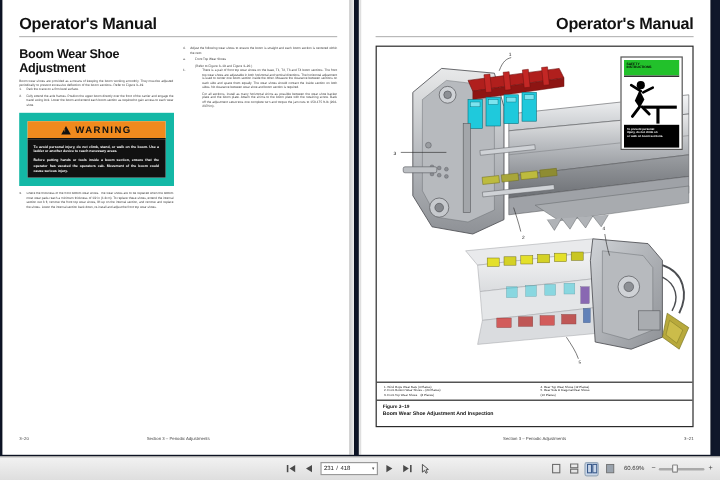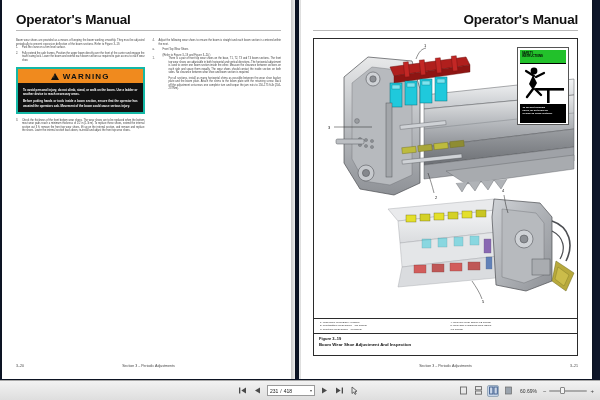--- a/index.html
+++ b/index.html
@@ -38,21 +38,21 @@
   .txt { font-size:2.6px; line-height:3.5px; color:#3c3c3c; text-align:justify; letter-spacing:.05px;
          filter: blur(.18px); }
   .ol { list-style:none; }
   .ol li { position:relative; padding-left:6px; margin-bottom:2px; font-size:2.6px; line-height:3.5px;
            color:#3c3c3c; text-align:justify; filter: blur(.18px); }
   .ol li .n { position:absolute; left:0; top:0; }
   .ol-2 li { padding-left:10px; }
   .ol-3 li { padding-left:16px; }
 
   
-  .warning { margin:5px 0 5px 0; border:2px solid #14b8a6; width:100%; }
+  .warning { margin:5px 0 5px 0; border:7px solid #14b8a6; width:100%; }
   .warning-head { background:#F08A1E; display:flex; align-items:center; justify-content:center;
                   gap:4px; padding:2.5px 0; border-bottom:1px solid #111; }
   .warn-tri { width:0;height:0;border-left:4px solid transparent;border-right:4px solid transparent;
               border-bottom:7px solid #111; position:relative; }
   .warn-tri:after{ content:"!"; position:absolute; left:-1.4px; top:2.2px; font-size:4px; font-weight:bold;
                    color:#F08A1E; line-height:4px; }
   .warn-word { font-size:8px; font-weight:bold; color:#111; letter-spacing:1.2px; }
   .warning-body { background:#111; color:#fff; padding:4px 5px; }
   .warning-body p { font-size:2.9px; line-height:4.2px; font-weight:bold; text-align:justify;
                     margin-bottom:3px; filter:blur(.15px); }
@@ -119,20 +119,21 @@
   <div class="doc-area">
 
     <div class="page page-left">
       <div class="page-inner">
         <div class="manual-title">Operator's Manual</div>
         <div class="title-rule"></div>
 
         <div class="cols">
 
           <div class="col">
+            <div class="sec-head">Boom Wear Shoe Adjustment</div>
             <div class="txt">Boom wear shoes are provided as a means of keeping the boom working smoothly. They must be adjusted periodically to prevent excessive deflection of the boom sections. Refer to Figure 3–19.</div>
             <ul class="ol">
               <li><span class="n">1.</span><span>Park the crane on a firm level surface.</span></li>
               <li><span class="n">2.</span><span>Fully extend the axle frames. Position the upper boom directly over the front of the carrier and engage the travel swing lock. Lower the boom and extend each boom section as required to gain access to each wear shoe.</span></li>
             </ul>
 
             <div class="warning">
               <div class="warning-head">
                 <span class="warn-tri"></span>
                 <span class="warn-word">WARNING</span>

